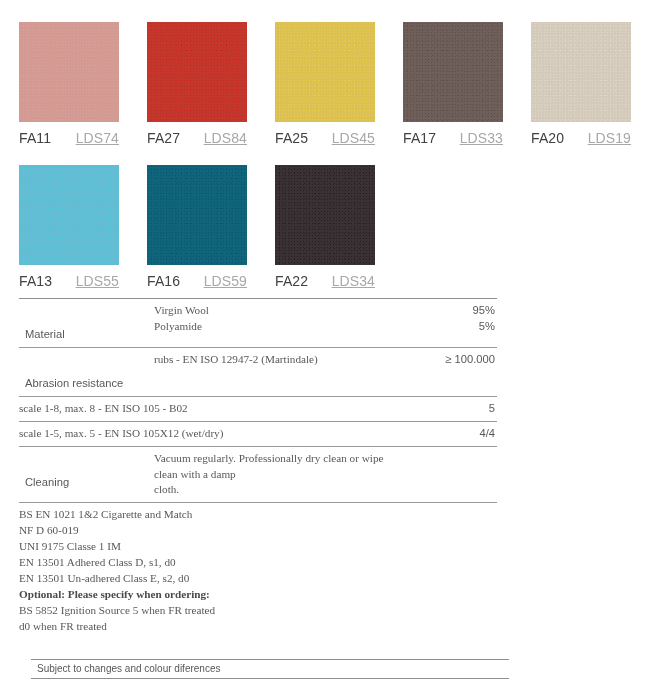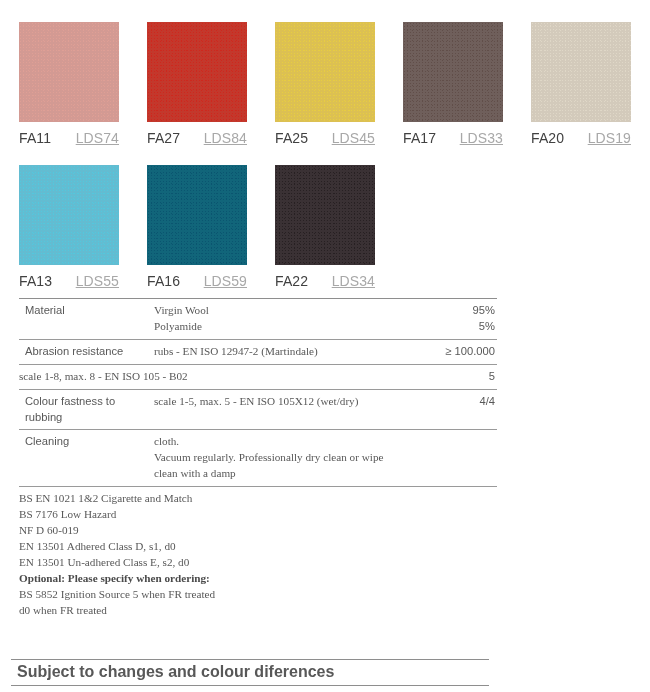--- a/index.html
+++ b/index.html
@@ -82,20 +82,21 @@
     flex-direction: row;
     align-items: flex-start;
     padding: 4px 0 4px 0;
   }
   .spec-label {
     width: 135px;
     flex: 0 0 135px;
     padding-left: 6px;
     box-sizing: border-box;
     color: #585858;
+    margin-top: 24px;
   }
   .spec-value {
     flex: 1 1 auto;
     color: #585858;
     padding-right: 6px;
     font-family: Liberation Serif, serif;
   }
   .spec-amount {
     width: 82px;
     flex: 0 0 82px;
@@ -103,25 +104,24 @@
     color: #585858;
     padding-right: 2px;
   }
   .spec-value .line { display: block; }
   .spec-value .line.bold { font-weight: bold; color: #4a4a4a; }
   .spec-amount .line { display: block; }
 
   
   .footer-note {
     position: absolute;
-    left: 11px;
+    left: 31px;
     top: 659px;
     width: 478px;
-    font-size: 16px;
-    font-weight: bold;
+    font-size: 10px;
   }
   .footer-text {
     padding: 3px 0 4px 6px;
     color: #585858;
   }
 </style>
 </head>
 <body>
 
 <div class="swatch-grid">
@@ -230,43 +230,42 @@
     <div class="spec-row">
       <div class="spec-value">
         <span class="line">scale 1-8, max. 8 - EN ISO 105 - B02</span>
       </div>
       <div class="spec-amount">
         <span class="line">5</span>
       </div>
     </div>
     <div class="spec-rule thin"></div>
     <div class="spec-row">
-      <div class="spec-label">Colour fastness to rubbing</div>
       <div class="spec-value">
         <span class="line">scale 1-5, max. 5 - EN ISO 105X12 (wet/dry)</span>
       </div>
       <div class="spec-amount">
         <span class="line">4/4</span>
       </div>
     </div>
     <div class="spec-rule thin"></div>
     <div class="spec-row">
       <div class="spec-label">Cleaning</div>
       <div class="spec-value">
+        <span class="line">Vacuum regularly. Professionally dry clean or wipe clean with a damp</span>
         <span class="line">cloth.</span>
-        <span class="line">Vacuum regularly. Professionally dry clean or wipe clean with a damp</span>
       </div>
       <div class="spec-amount"></div>
     </div>
     <div class="spec-rule thin"></div>
     <div class="spec-row">
       <div class="spec-value">
         <span class="line">BS EN 1021 1&amp;2 Cigarette and Match</span>
-        <span class="line">BS 7176 Low Hazard</span>
         <span class="line">NF D 60-019</span>
+        <span class="line">UNI 9175 Classe 1 IM</span>
         <span class="line">EN 13501 Adhered Class D, s1, d0</span>
         <span class="line">EN 13501 Un-adhered Class E, s2, d0</span>
         <span class="line bold">Optional: Please specify when ordering:</span>
         <span class="line">BS 5852 Ignition Source 5 when FR treated</span>
         <span class="line">d0 when FR treated</span>
       </div>
       <div class="spec-amount"></div>
     </div>
   </div>
 

